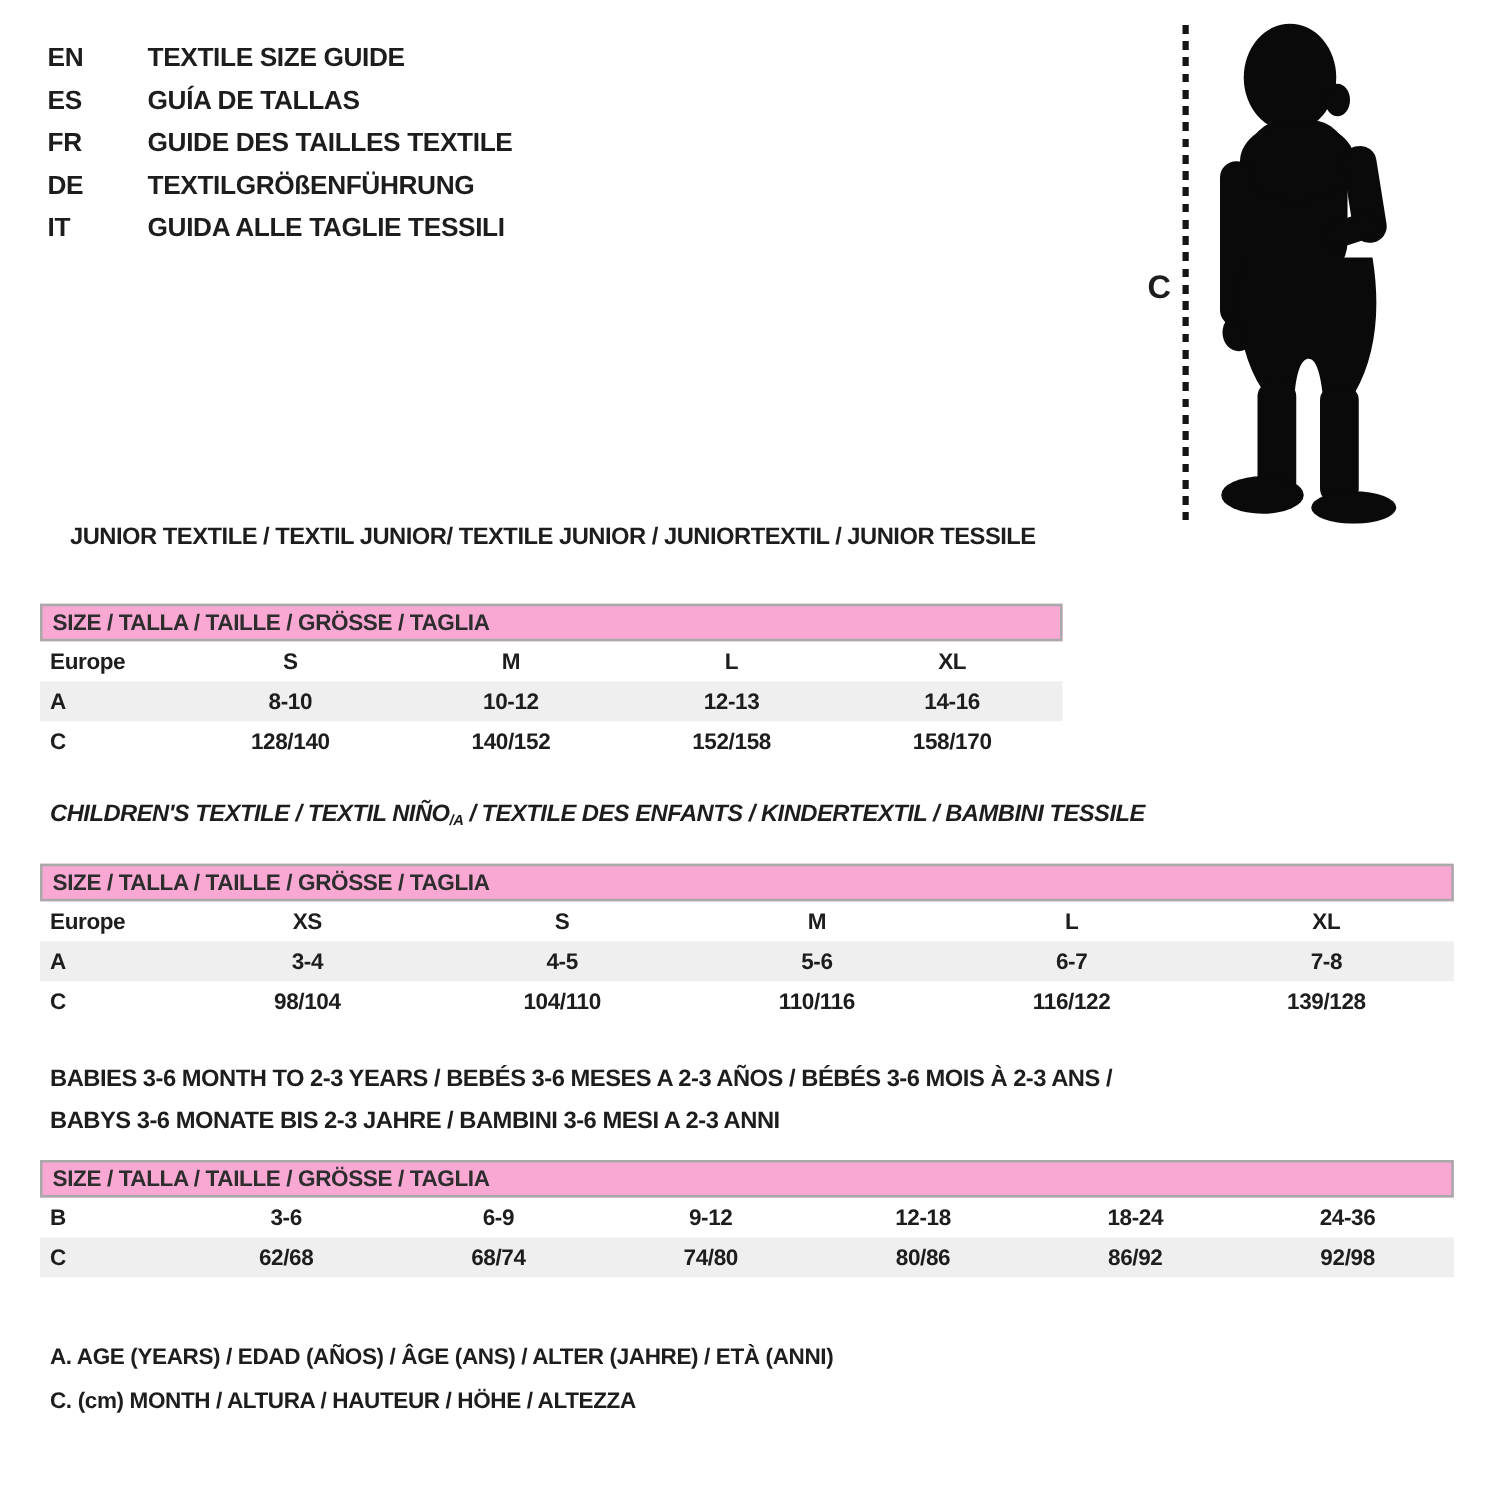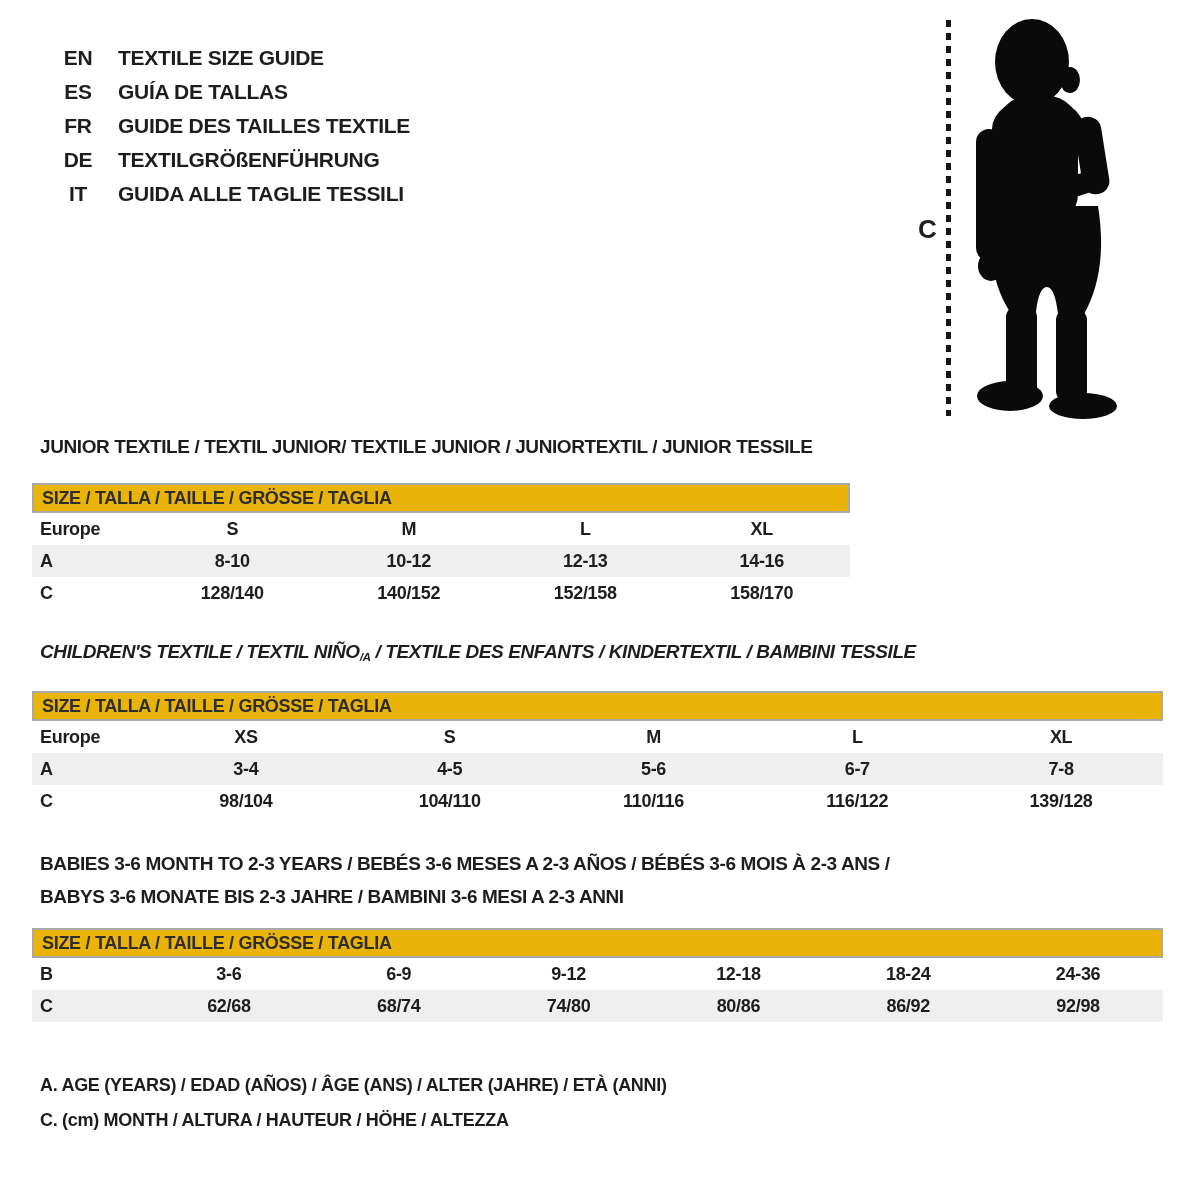--- a/index.html
+++ b/index.html
@@ -1,41 +1,41 @@
 <!DOCTYPE html>
 <html><head>
 <meta charset="utf-8">
 <style>
   * { margin:0; padding:0; box-sizing:border-box; }
   html,body { width:1200px; height:1200px; background:#ffffff;
     font-family:"Liberation Sans", sans-serif; color:#1d1d1d; }
   .canvas { position:relative; width:1200px; height:1200px; background:#fff; overflow:hidden; }
 
   
-  .lang-block { position:absolute; left:38px; top:41px;text-align:center; }
+  .lang-block { position:absolute; left:38px; top:30px; }
   .lang-row { display:flex; line-height:34px; }
   .lang-code { width:80px; font-size:21px; font-weight:700; letter-spacing:-0.3px; }
   .lang-title { font-size:21px; font-weight:700; letter-spacing:-0.3px; white-space:nowrap; }
 
   
   .figure-block { position:absolute; left:900px; top:0; width:300px; height:430px; }
   .measure-label { position:absolute; left:18px; top:214px; font-size:26px; font-weight:700; }
   .dashed-line { position:absolute; left:46px; top:20px; width:5px; height:396px;
     background:repeating-linear-gradient(to bottom, #151515 0 7px, transparent 7px 13px); }
   .silhouette { position:absolute; left:70px; top:14px; }
 
   
   .heading { position:absolute; left:40px; font-size:19px; font-weight:700;
     letter-spacing:-0.4px; white-space:nowrap; }
   .heading .sub { font-size:0.62em; vertical-align:-0.28em; }
   .heading.two-line { line-height:33px; }
 
   
   .size-table { position:absolute; left:32px; }
-  .size-header { height:30px; background:#eab308; border:2px solid #a9a9a9;
+  .size-header { height:30px; background:#f9a8d4; border:2px solid #a9a9a9;
     display:flex; align-items:center; padding-left:8px;
     font-size:18px; font-weight:700; letter-spacing:-0.3px; color:#2d2d2d; }
   .t-row { display:flex; height:32px; align-items:center; }
   .t-row.shaded { background:#efefef; }
   .t-label { width:112px; padding-left:8px; font-size:18px; font-weight:700; letter-spacing:-0.3px; }
   .t-cell { flex:1; text-align:center; font-size:18px; font-weight:700; letter-spacing:-0.3px; }
 
   
   .legend-block { position:absolute; left:40px; top:1068px; }
   .legend-line { font-size:18px; font-weight:700; letter-spacing:-0.3px; line-height:35px; white-space:nowrap; }
@@ -83,21 +83,21 @@
         <rect x="88" y="160" width="44" height="21" rx="10" transform="rotate(-18 110 170)"></rect>
         <path d="M24,192 C17,235 22,270 40,298 L66,298 C68,280 72,273 77,273 C82,273 86,282 88,300 L114,300 C130,272 135,235 128,192 Z"></path>
         <rect x="36" y="292" width="31" height="92" rx="11"></rect>
         <rect x="86" y="295" width="31" height="93" rx="11"></rect>
         <ellipse cx="40" cy="382" rx="33" ry="15"></ellipse>
         <ellipse cx="113" cy="392" rx="34" ry="13"></ellipse>
       </g>
     </svg>
   </div>
 
-  <div class="heading" style="top:436px;">JUNIOR TEXTILE / TEXTIL JUNIOR/ TEXTILE JUNIOR / JUNIORTEXTIL / JUNIOR TESSILE</div>
+  <div class="heading" style="top:419px;margin-left:16px;">JUNIOR TEXTILE / TEXTIL JUNIOR/ TEXTILE JUNIOR / JUNIORTEXTIL / JUNIOR TESSILE</div>
   <div class="size-table" style="top:483px; width:818px;">
     <div class="size-header">SIZE / TALLA / TAILLE / GRÖSSE / TAGLIA</div>
     <div class="t-row">
       <span class="t-label">Europe</span>
       <span class="t-cell">S</span>
       <span class="t-cell">M</span>
       <span class="t-cell">L</span>
       <span class="t-cell">XL</span>
     </div>
     <div class="t-row shaded">

